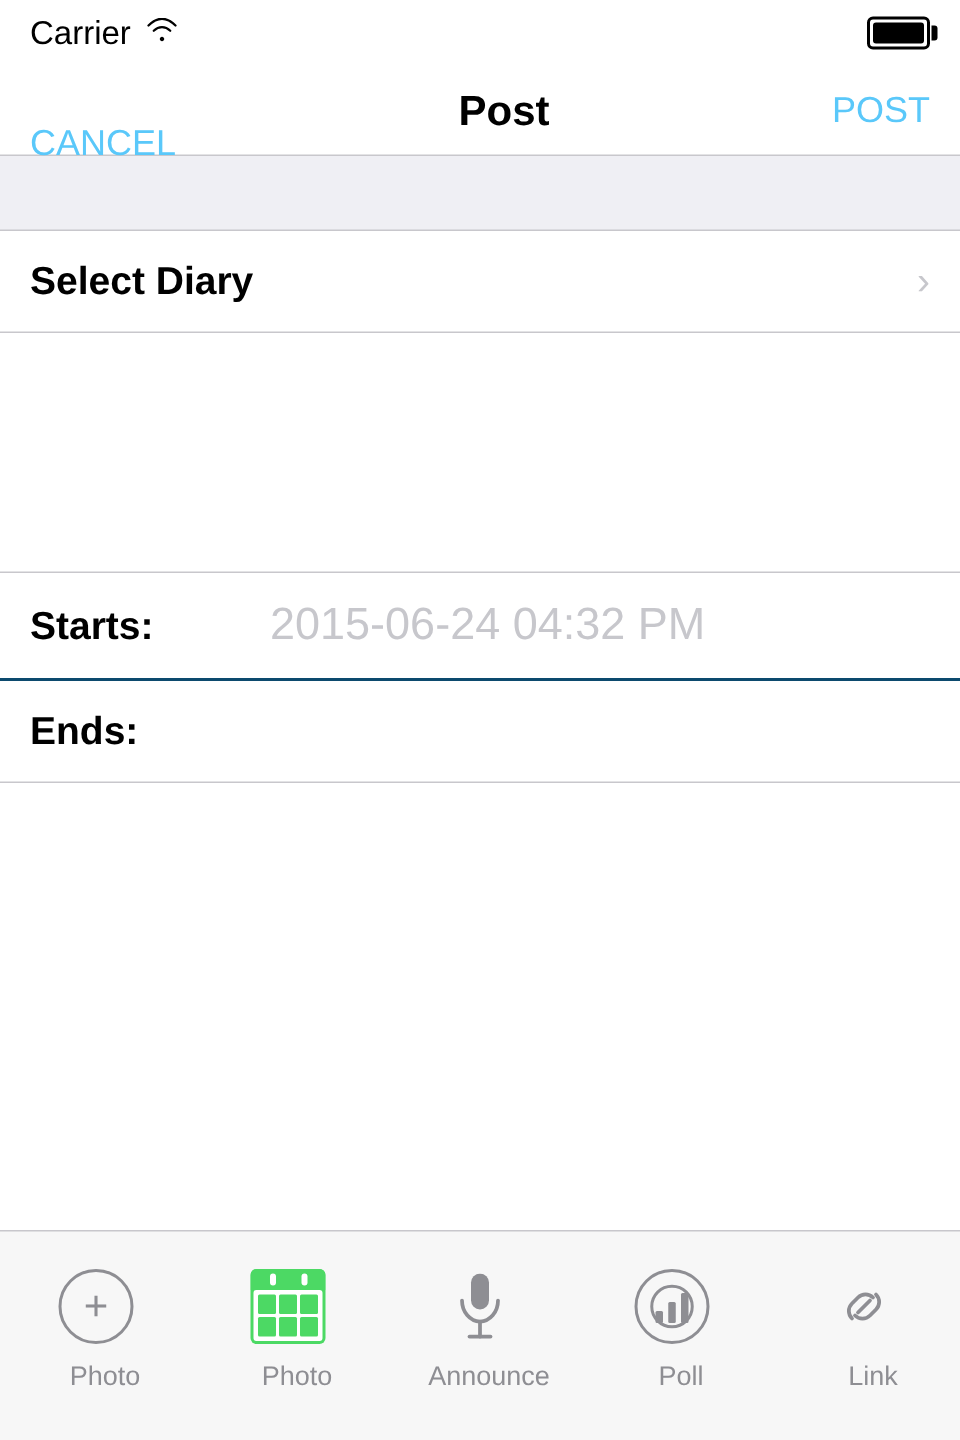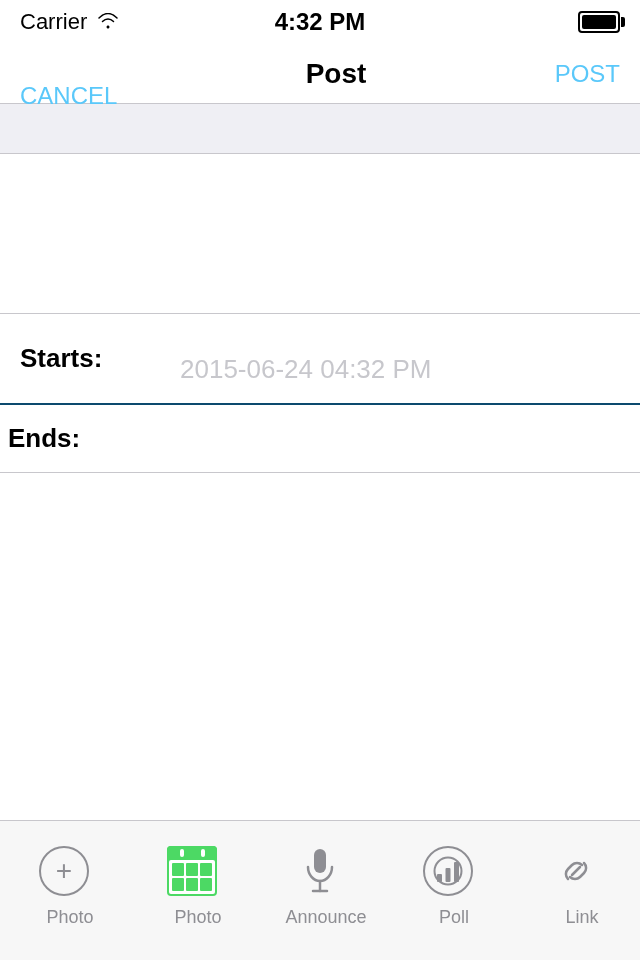--- a/index.html
+++ b/index.html
@@ -137,31 +137,30 @@
       border-bottom: 2px solid #0c4a6e;
       min-height: 60px;
     }
     .datetime-label {
       font-size: 26px;
       font-weight: 700;
       color: #000;
       min-width: 140px;
     }
     .datetime-value {
-      font-size: 26px;
+      font-size: 30px;
       color: #c7c7cc;
       margin-left: 20px;
-      margin-top: 22px;
     }
 
     
     .ends-row {
       display: flex;
       align-items: center;
-      padding: 18px 8px;
+      padding: 18px 20px;
       border-bottom: 1px solid #c8c7cc;
       min-height: 60px;
     }
 
     
     .bottom-toolbar {
       position: absolute;
       bottom: 0;
       left: 0;
       width: 640px;
@@ -288,36 +287,39 @@
   <div class="status-left">
     <span class="status-carrier">Carrier</span>
     <span class="wifi-icon">
       <svg width="22" height="16" viewBox="0 0 22 16" fill="none">
         <path d="M11 12.5C11.8 12.5 12.5 13.2 12.5 14C12.5 14.8 11.8 15.5 11 15.5C10.2 15.5 9.5 14.8 9.5 14C9.5 13.2 10.2 12.5 11 12.5Z" fill="black"></path>
         <path d="M5.5 8.5C7.2 6.8 9 6 11 6C13 6 14.8 6.8 16.5 8.5" stroke="black" stroke-width="1.5" stroke-linecap="round" fill="none"></path>
         <path d="M2 5C4.8 2.2 7.7 0.5 11 0.5C14.3 0.5 17.2 2.2 20 5" stroke="black" stroke-width="1.5" stroke-linecap="round" fill="none"></path>
       </svg>
     </span>
   </div>
-  <span class="status-time">4:32 PM</span>
   <div class="battery-icon">
     <div class="battery-fill"></div>
   </div>
 </div>
 
 <div class="nav-bar">
   <button class="nav-cancel">CANCEL</button>
   <span class="nav-title">Post</span>
   <button class="nav-post">POST</button>
 </div>
 
 <div class="spacer-gray"></div>
 
 <div class="content-area">
 
+  <div class="select-diary-row">
+    <span class="select-diary-label">Select Diary</span>
+    <span class="chevron-right">›</span>
+  </div>
 
   <div class="text-input-area">
   </div>
 
   <div class="datetime-row">
     <span class="datetime-label">Starts:</span>
     <span class="datetime-value">2015-06-24 04:32 PM</span>
   </div>
 
   <div class="ends-row">

